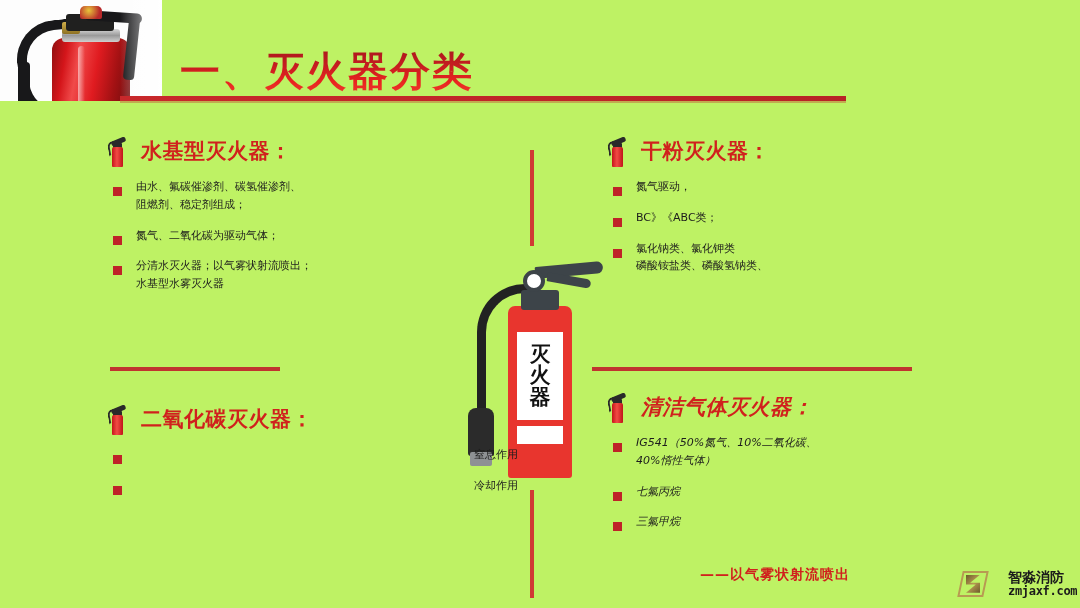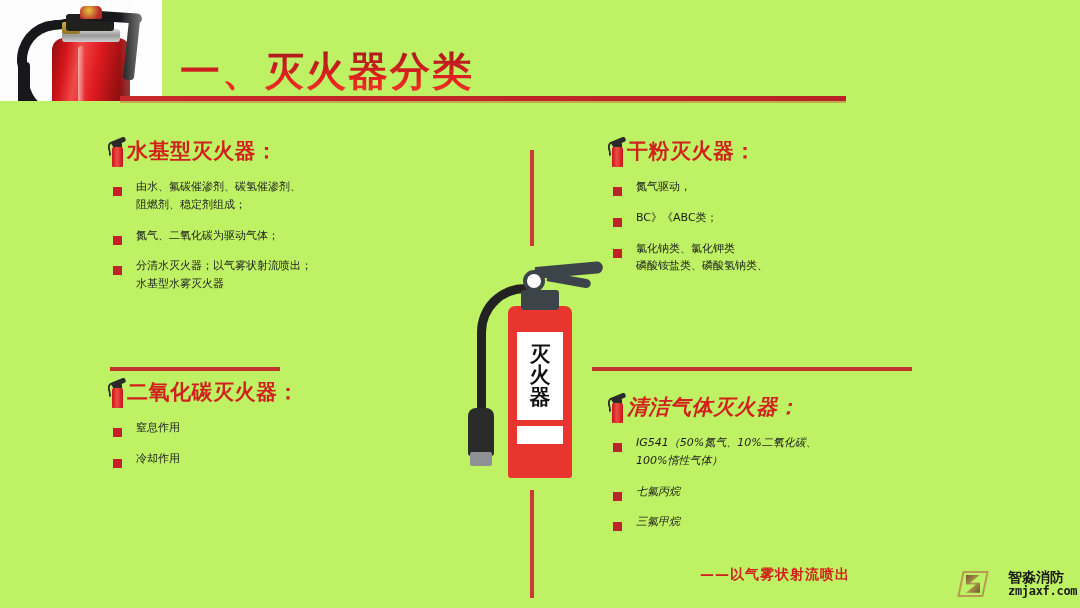--- a/index.html
+++ b/index.html
@@ -147,21 +147,21 @@
   .ce-label span{
     font-family:"DejaVu Sans","Liberation Sans",sans-serif;
     font-size:21px;font-weight:bold;color:#111;line-height:1.03;
   }
   .ce-label2{
     position:absolute;left:62px;top:178px;width:46px;height:18px;background:#ffffff;
   }
 
   
   .section{position:absolute;}
-  .sec-head{display:flex;align-items:flex-start;gap:0;}
+  .sec-head{display:flex;align-items:flex-start;gap:14px;}
   .sec-head h3{
     margin:0;font-size:21px;font-weight:bold;color:#d0211d;
     font-family:"DejaVu Sans","Liberation Sans",sans-serif;
     letter-spacing:.5px;white-space:nowrap;line-height:1.1;
   }
   
   .ext-icon{position:relative;width:19px;height:30px;flex:0 0 19px;margin-top:-2px;}
   .ext-icon .can{
     position:absolute;left:4px;top:9px;width:11px;height:20px;
     background:linear-gradient(to right,#c5151a,#f24b44 45%,#c0141a);
@@ -314,21 +314,21 @@
       <li>
         <span class="ln">BC》《ABC类；</span>
       </li>
       <li>
         <span class="ln">氯化钠类、氯化钾类</span>
         <span class="ln">磷酸铵盐类、磷酸氢钠类、</span>
       </li>
     </ul>
   </div>
 
-  <div class="section" style="left:108px;top:381px;width:410px;">
+  <div class="section" style="left:108px;top:408px;width:410px;text-align:right;">
     <div class="sec-head">
       <span class="ext-icon">
         <span class="hose"></span>
           <span class="handle"></span>
           <span class="top"></span>
           <span class="can"></span>
       </span>
       <h3>二氧化碳灭火器：</h3>
     </div>
     <ul class="bullets">
@@ -347,21 +347,21 @@
         <span class="hose"></span>
           <span class="handle"></span>
           <span class="top"></span>
           <span class="can"></span>
       </span>
       <h3>清洁气体灭火器：</h3>
     </div>
     <ul class="bullets">
       <li>
         <span class="ln">IG541（50%氮气、10%二氧化碳、</span>
-        <span class="ln">100%惰性气体）</span>
+        <span class="ln">40%惰性气体）</span>
       </li>
       <li>
         <span class="ln">七氟丙烷</span>
       </li>
       <li>
         <span class="ln">三氟甲烷</span>
       </li>
     </ul>
   </div>
 

